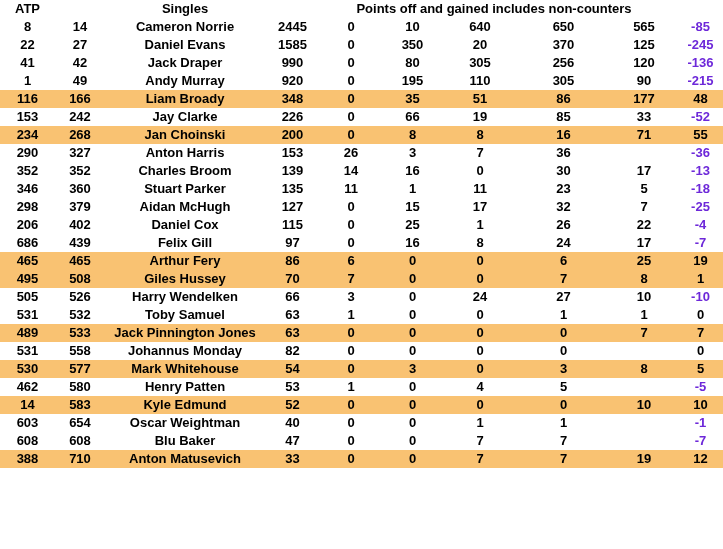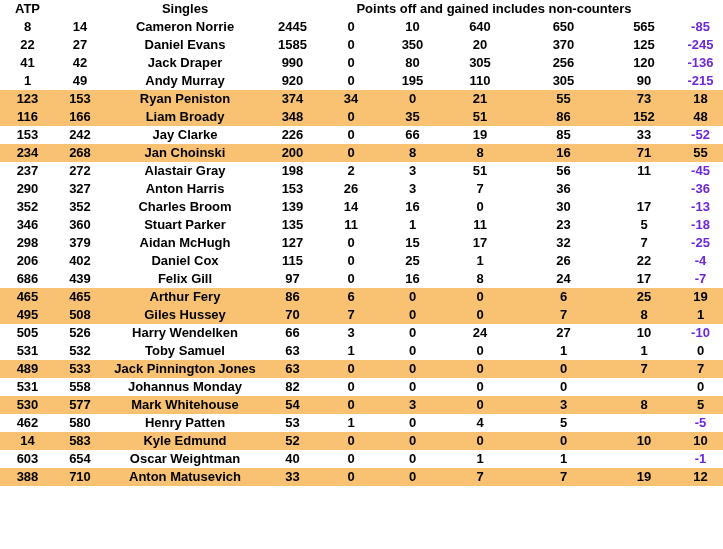--- a/index.html
+++ b/index.html
@@ -109,41 +109,29 @@
         <td>Andy Murray</td>
         <td>920</td>
         <td>0</td>
         <td>195</td>
         <td>110</td>
         <td>305</td>
         <td>90</td>
         <td class="neg">-215</td>
       </tr>
       <tr class="hl">
-        <td>123</td>
-        <td>153</td>
-        <td>Ryan Peniston</td>
-        <td>374</td>
-        <td>34</td>
-        <td>0</td>
-        <td>21</td>
-        <td>55</td>
-        <td>73</td>
-        <td>18</td>
-      </tr>
-      <tr class="hl">
         <td>116</td>
         <td>166</td>
         <td>Liam Broady</td>
         <td>348</td>
         <td>0</td>
         <td>35</td>
         <td>51</td>
         <td>86</td>
-        <td>152</td>
+        <td>177</td>
         <td>48</td>
       </tr>
       <tr>
         <td>153</td>
         <td>242</td>
         <td>Jay Clarke</td>
         <td>226</td>
         <td>0</td>
         <td>66</td>
         <td>19</td>
@@ -155,32 +143,20 @@
         <td>234</td>
         <td>268</td>
         <td>Jan Choinski</td>
         <td>200</td>
         <td>0</td>
         <td>8</td>
         <td>8</td>
         <td>16</td>
         <td>71</td>
         <td>55</td>
-      </tr>
-      <tr>
-        <td>237</td>
-        <td>272</td>
-        <td>Alastair Gray</td>
-        <td>198</td>
-        <td>2</td>
-        <td>3</td>
-        <td>51</td>
-        <td>56</td>
-        <td>11</td>
-        <td class="neg">-45</td>
       </tr>
       <tr>
         <td>290</td>
         <td>327</td>
         <td>Anton Harris</td>
         <td>153</td>
         <td>26</td>
         <td>3</td>
         <td>7</td>
         <td>36</td>
@@ -360,20 +336,32 @@
         <td>654</td>
         <td>Oscar Weightman</td>
         <td>40</td>
         <td>0</td>
         <td>0</td>
         <td>1</td>
         <td>1</td>
         <td></td>
         <td class="neg">-1</td>
       </tr>
+      <tr>
+        <td>608</td>
+        <td>608</td>
+        <td>Blu Baker</td>
+        <td>47</td>
+        <td>0</td>
+        <td>0</td>
+        <td>7</td>
+        <td>7</td>
+        <td></td>
+        <td class="neg">-7</td>
+      </tr>
       <tr class="hl">
         <td>388</td>
         <td>710</td>
         <td>Anton Matusevich</td>
         <td>33</td>
         <td>0</td>
         <td>0</td>
         <td>7</td>
         <td>7</td>
         <td>19</td>

